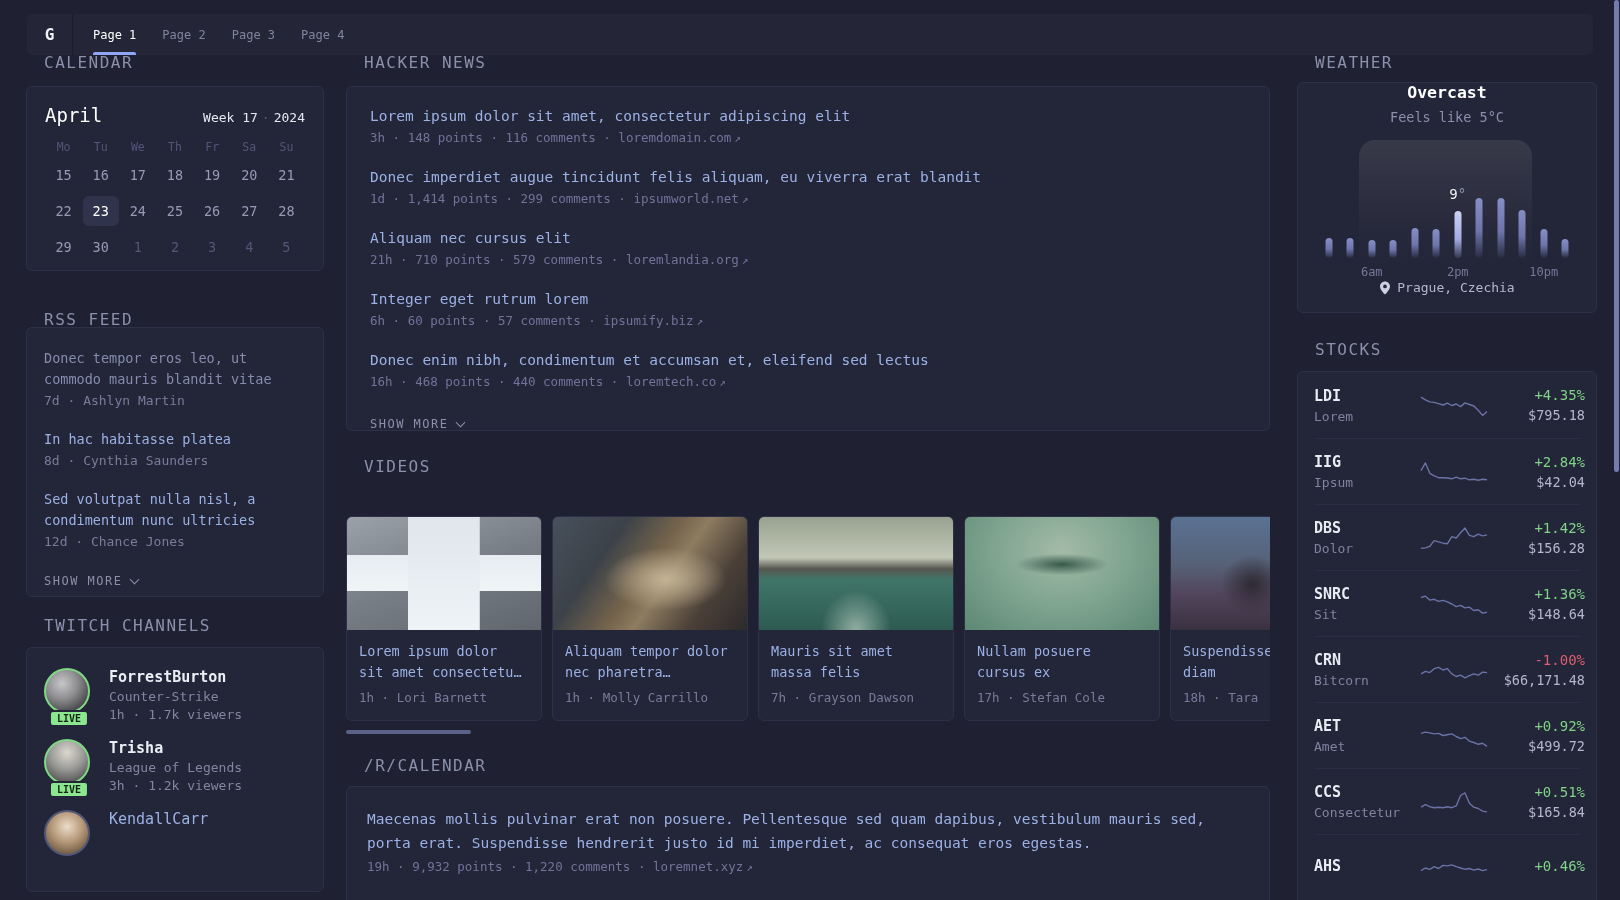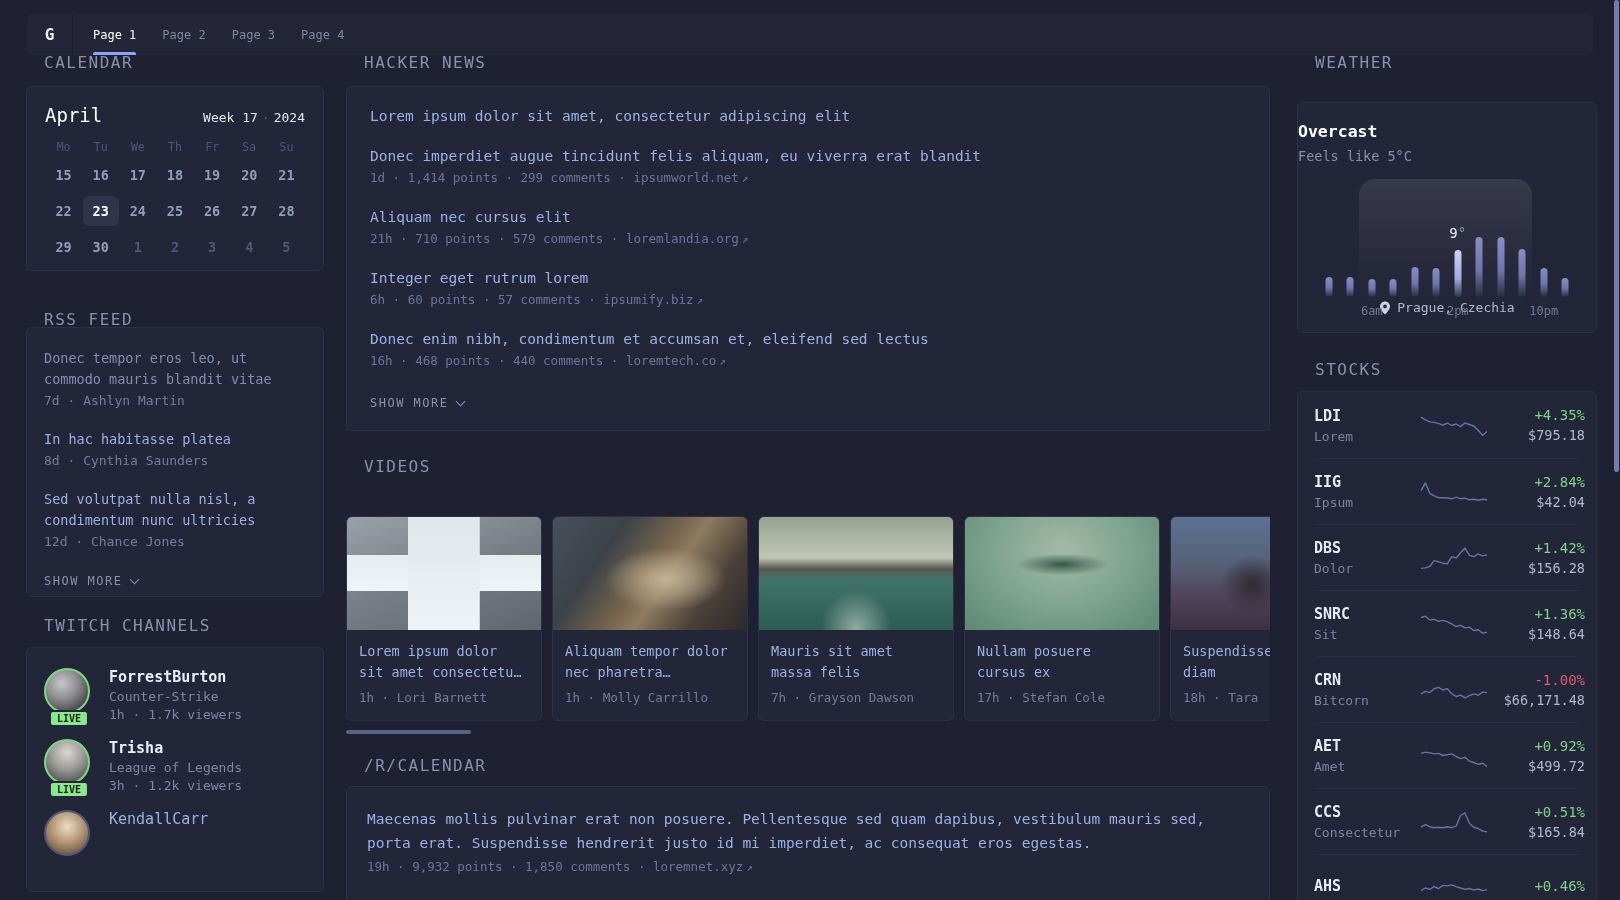--- a/index.html
+++ b/index.html
@@ -45,21 +45,21 @@
   .cal-month { font-size:19px; color:#ffffff; }
   .cal-week { font-size:13px; color:#e6e8f0; }
   .cal-week .dot { color:#595d7c; margin:0 4px; }
   .cal-grid { display:flex; margin-top:14px; }
   .cal-grid > span, .cal-row > span { flex:1; text-align:center; }
   .cal-wd { font-size:11.5px; color:#52567a; }
   .cal-row { display:flex; margin-top:6px; }
   .cal-row > span {
     font-size:13.5px; color:#969bb8; height:30px; line-height:30px;
   }
-  .cal-row .day-inner { display:inline-block; width:36px; height:30px; border-radius:6px;font-weight:bold; }
+  .cal-row .day-inner { display:inline-block; width:36px; height:30px; border-radius:6px; }
   .cal-row .dim .day-inner { color:#53577a; }
   .cal-row .selected .day-inner { background:#30334c; color:#ffffff; }
 
   
   .rss-label { margin-top:41px; }
   .rss-card { margin-top:0; height:270px; padding:20px 17px; }
   .feed-item { margin-bottom:21px; }
   .feed-title { font-size:13.5px; line-height:21px; color:#9cb1e4; cursor:pointer; }
   .feed-title.read { color:#858dae; }
   .feed-meta { font-size:13px; color:#787c9c; margin-top:3px; }
@@ -126,21 +126,21 @@
     linear-gradient(to bottom,#5a7292 0%,#566177 42%,#52455c 68%,#3a3140 100%); }
   .hscroll { width:125px; height:4px; border-radius:2px; background:#5b6187; margin-top:9px; cursor:pointer; }
 
   
   .sub-label { margin-top:24px; }
   .sub-card { margin-top:13px; height:160px; padding:20px 20px; }
   .sub-title { font-size:14.5px; line-height:24px; color:#9cb1e4; cursor:pointer; }
   .sub-meta { font-size:12.5px; color:#70749a; margin-top:4px; }
 
   
-  .weather-card { margin-top:32px; height:231px; padding-top:19px; text-align:left; position:relative; }
+  .weather-card { margin-top:12px; height:231px; text-align:center; position:relative; }
   .w-cond { font-size:16.5px; font-weight:bold; color:#ffffff; }
   .w-feels { font-size:13.5px; color:#8a8fae; margin-top:7px; }
   .wchart { position:relative; height:90px; margin:43px 20px 0 20px; display:flex; }
   .daylight {
     position:absolute; left:41px; right:44px; top:-28px; bottom:-10px;
     border-radius:16px; z-index:0;
     background:linear-gradient(to bottom, rgba(240,238,225,0.10) 0%, rgba(240,238,225,0.02) 70%, rgba(240,238,225,0) 100%);
   }
   .wbar-slot { flex:1; position:relative; z-index:1; }
   .wbar {
@@ -326,20 +326,21 @@
     </div>
 </div>
 
 <div class="col col-mid">
   <div class="section-label">HACKER NEWS</div>
   <div class="card hn-card">
     <div>
 
         <div class="hn-item">
           <div class="hn-title">Lorem ipsum dolor sit amet, consectetur adipiscing elit</div>
+          <div class="hn-meta"><span>3h · 148 points · 116 comments · </span><span>loremdomain.com</span><span class="arrow-up">↗</span></div>
         </div>
 
         <div class="hn-item">
           <div class="hn-title">Donec imperdiet augue tincidunt felis aliquam, eu viverra erat blandit</div>
           <div class="hn-meta"><span>1d · 1,414 points · 299 comments · </span><span>ipsumworld.net</span><span class="arrow-up">↗</span></div>
         </div>
 
         <div class="hn-item">
           <div class="hn-title">Aliquam nec cursus elit</div>
           <div class="hn-meta"><span>21h · 710 points · 579 comments · </span><span>loremlandia.org</span><span class="arrow-up">↗</span></div>
@@ -404,21 +405,21 @@
         </div>
       </div>
     </div>
   <div class="hscroll"></div>
 
   <div class="section-label sub-label">/R/CALENDAR</div>
   <div class="card sub-card">
 
       <div>
         <div class="sub-title">Maecenas mollis pulvinar erat non posuere. Pellentesque sed quam dapibus, vestibulum mauris sed, porta erat. Suspendisse hendrerit justo id mi imperdiet, ac consequat eros egestas.</div>
-        <div class="sub-meta"><span>19h · 9,932 points · 1,850 comments · </span><span>loremnet.xyz</span><span class="arrow-up">↗</span></div>
+        <div class="sub-meta"><span>19h · 9,932 points · 1,220 comments · </span><span>loremnet.xyz</span><span class="arrow-up">↗</span></div>
       </div>
     </div>
 </div>
 
 <div class="col col-right">
   <div class="section-label">WEATHER</div>
   <div class="card weather-card">
     <div class="w-cond">Overcast</div>
     <div class="w-feels">Feels like 5°C</div>
     <div class="wchart">

